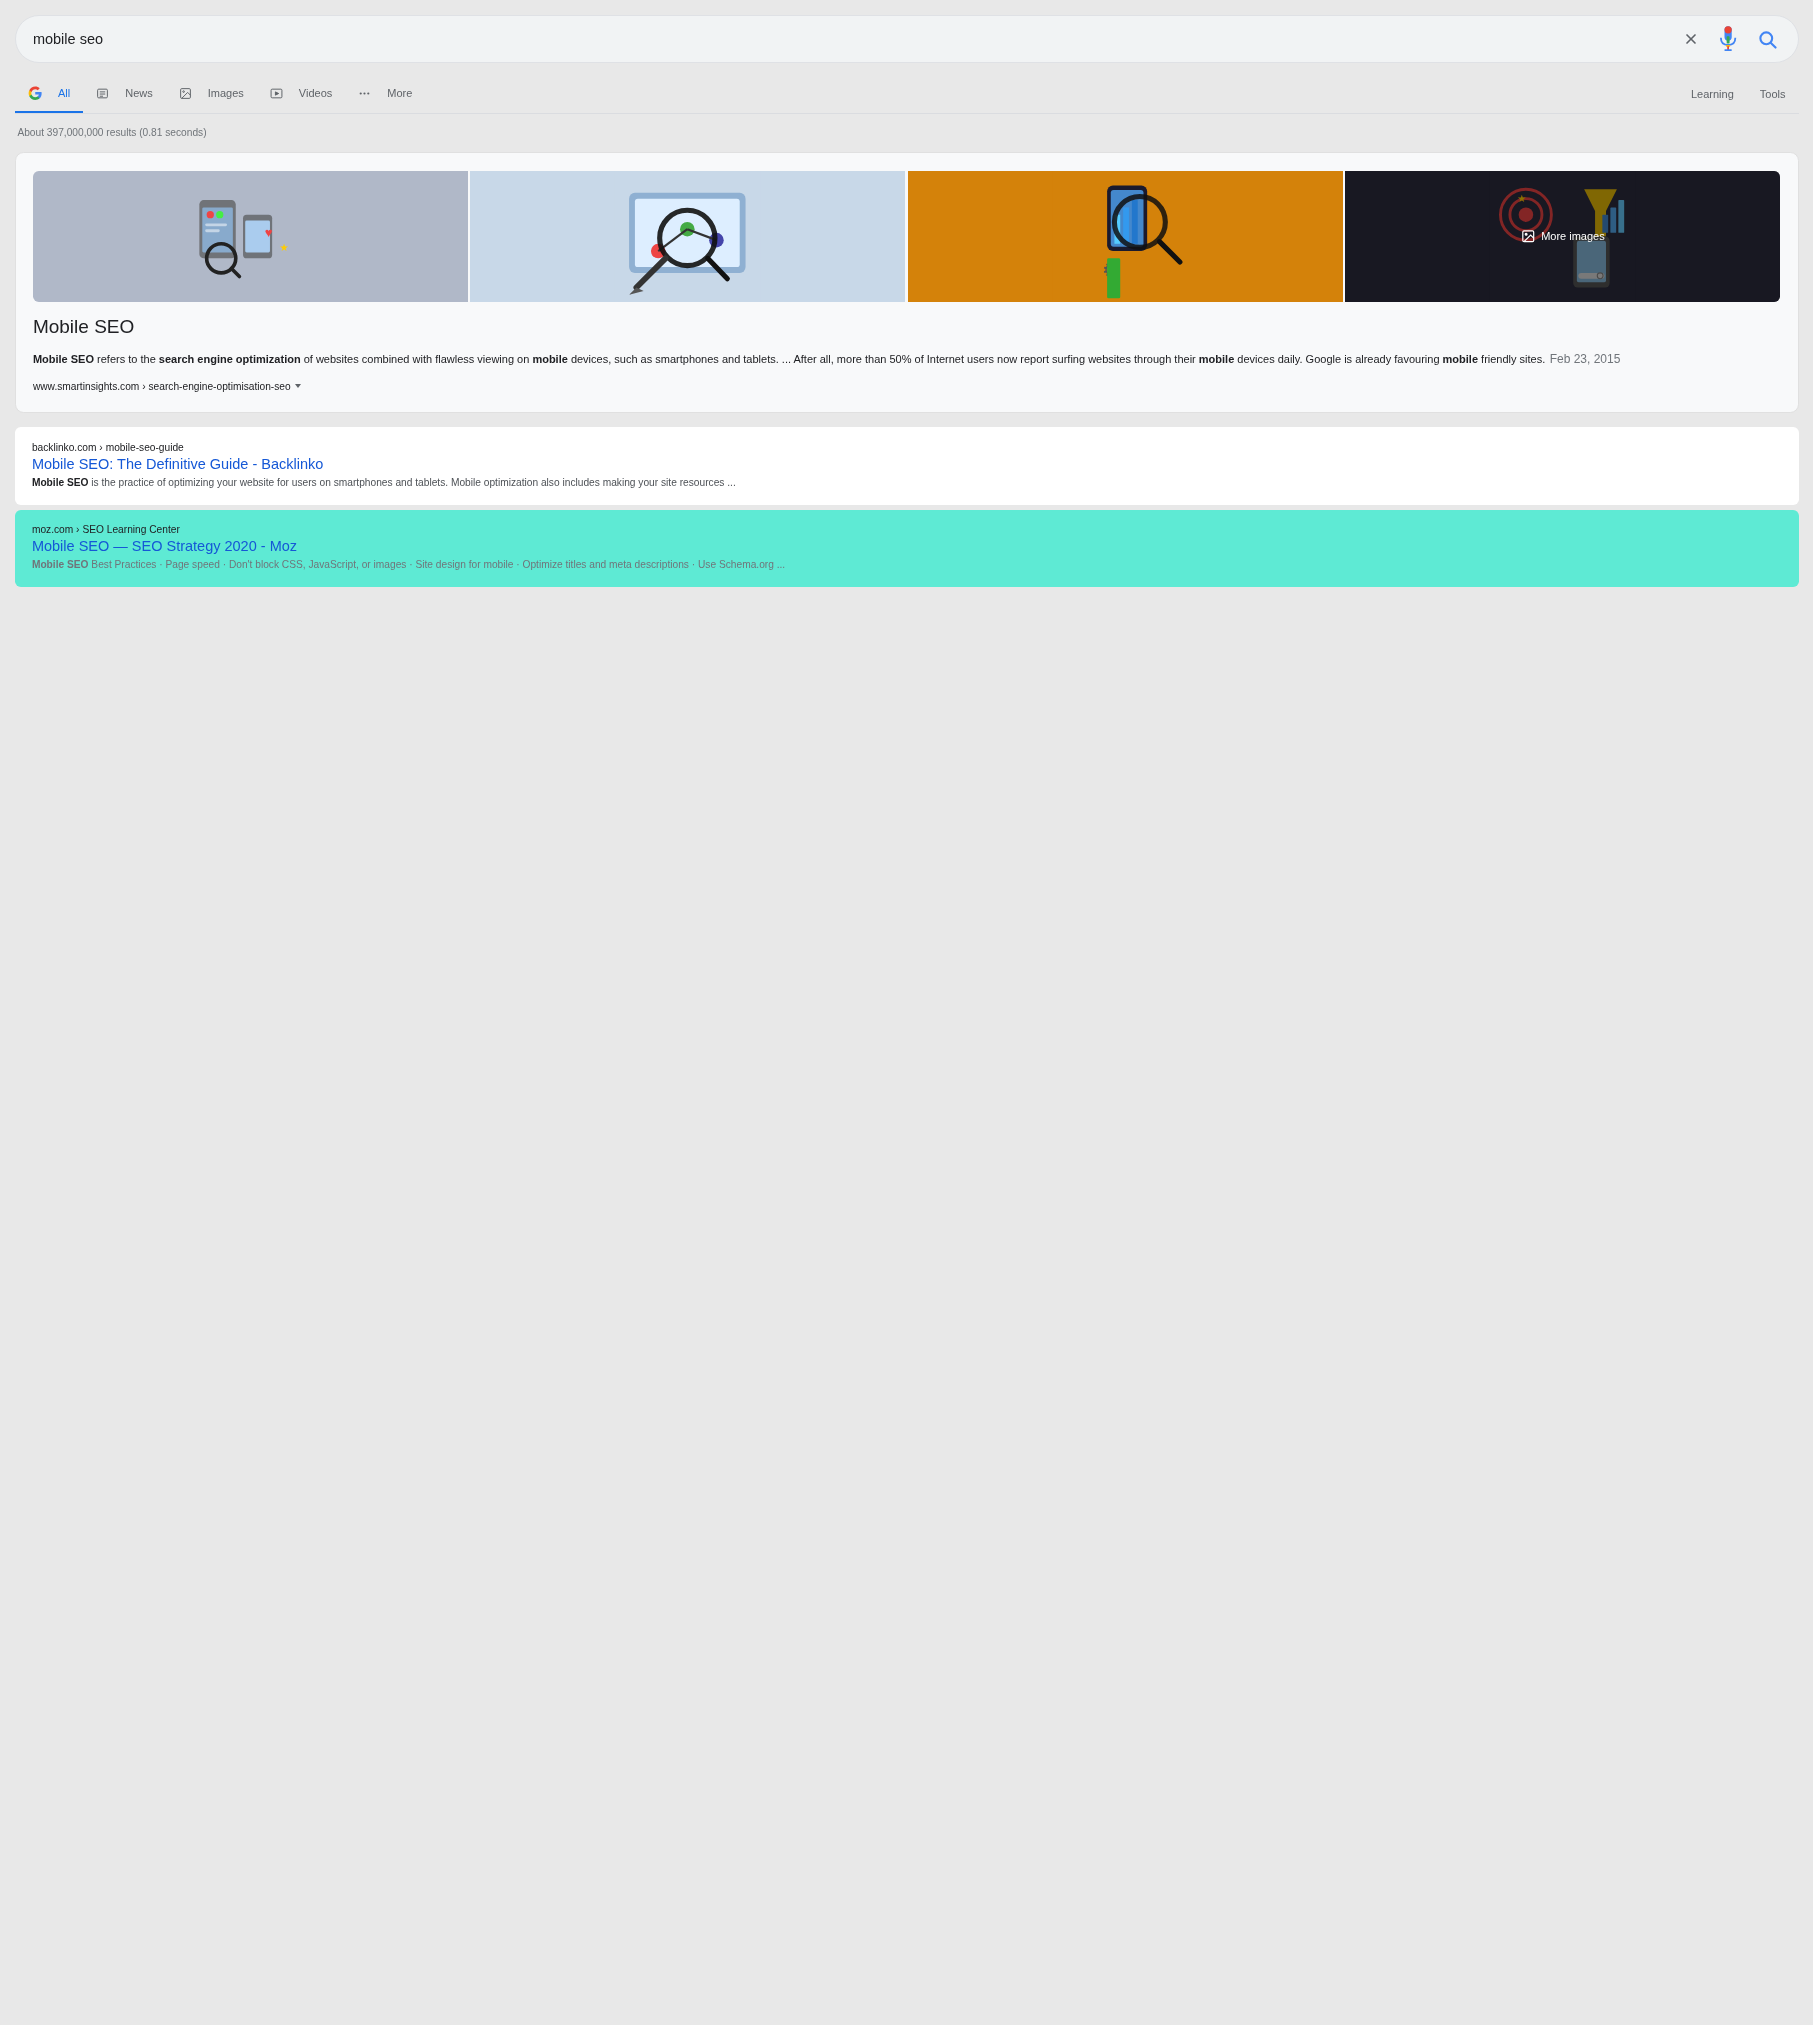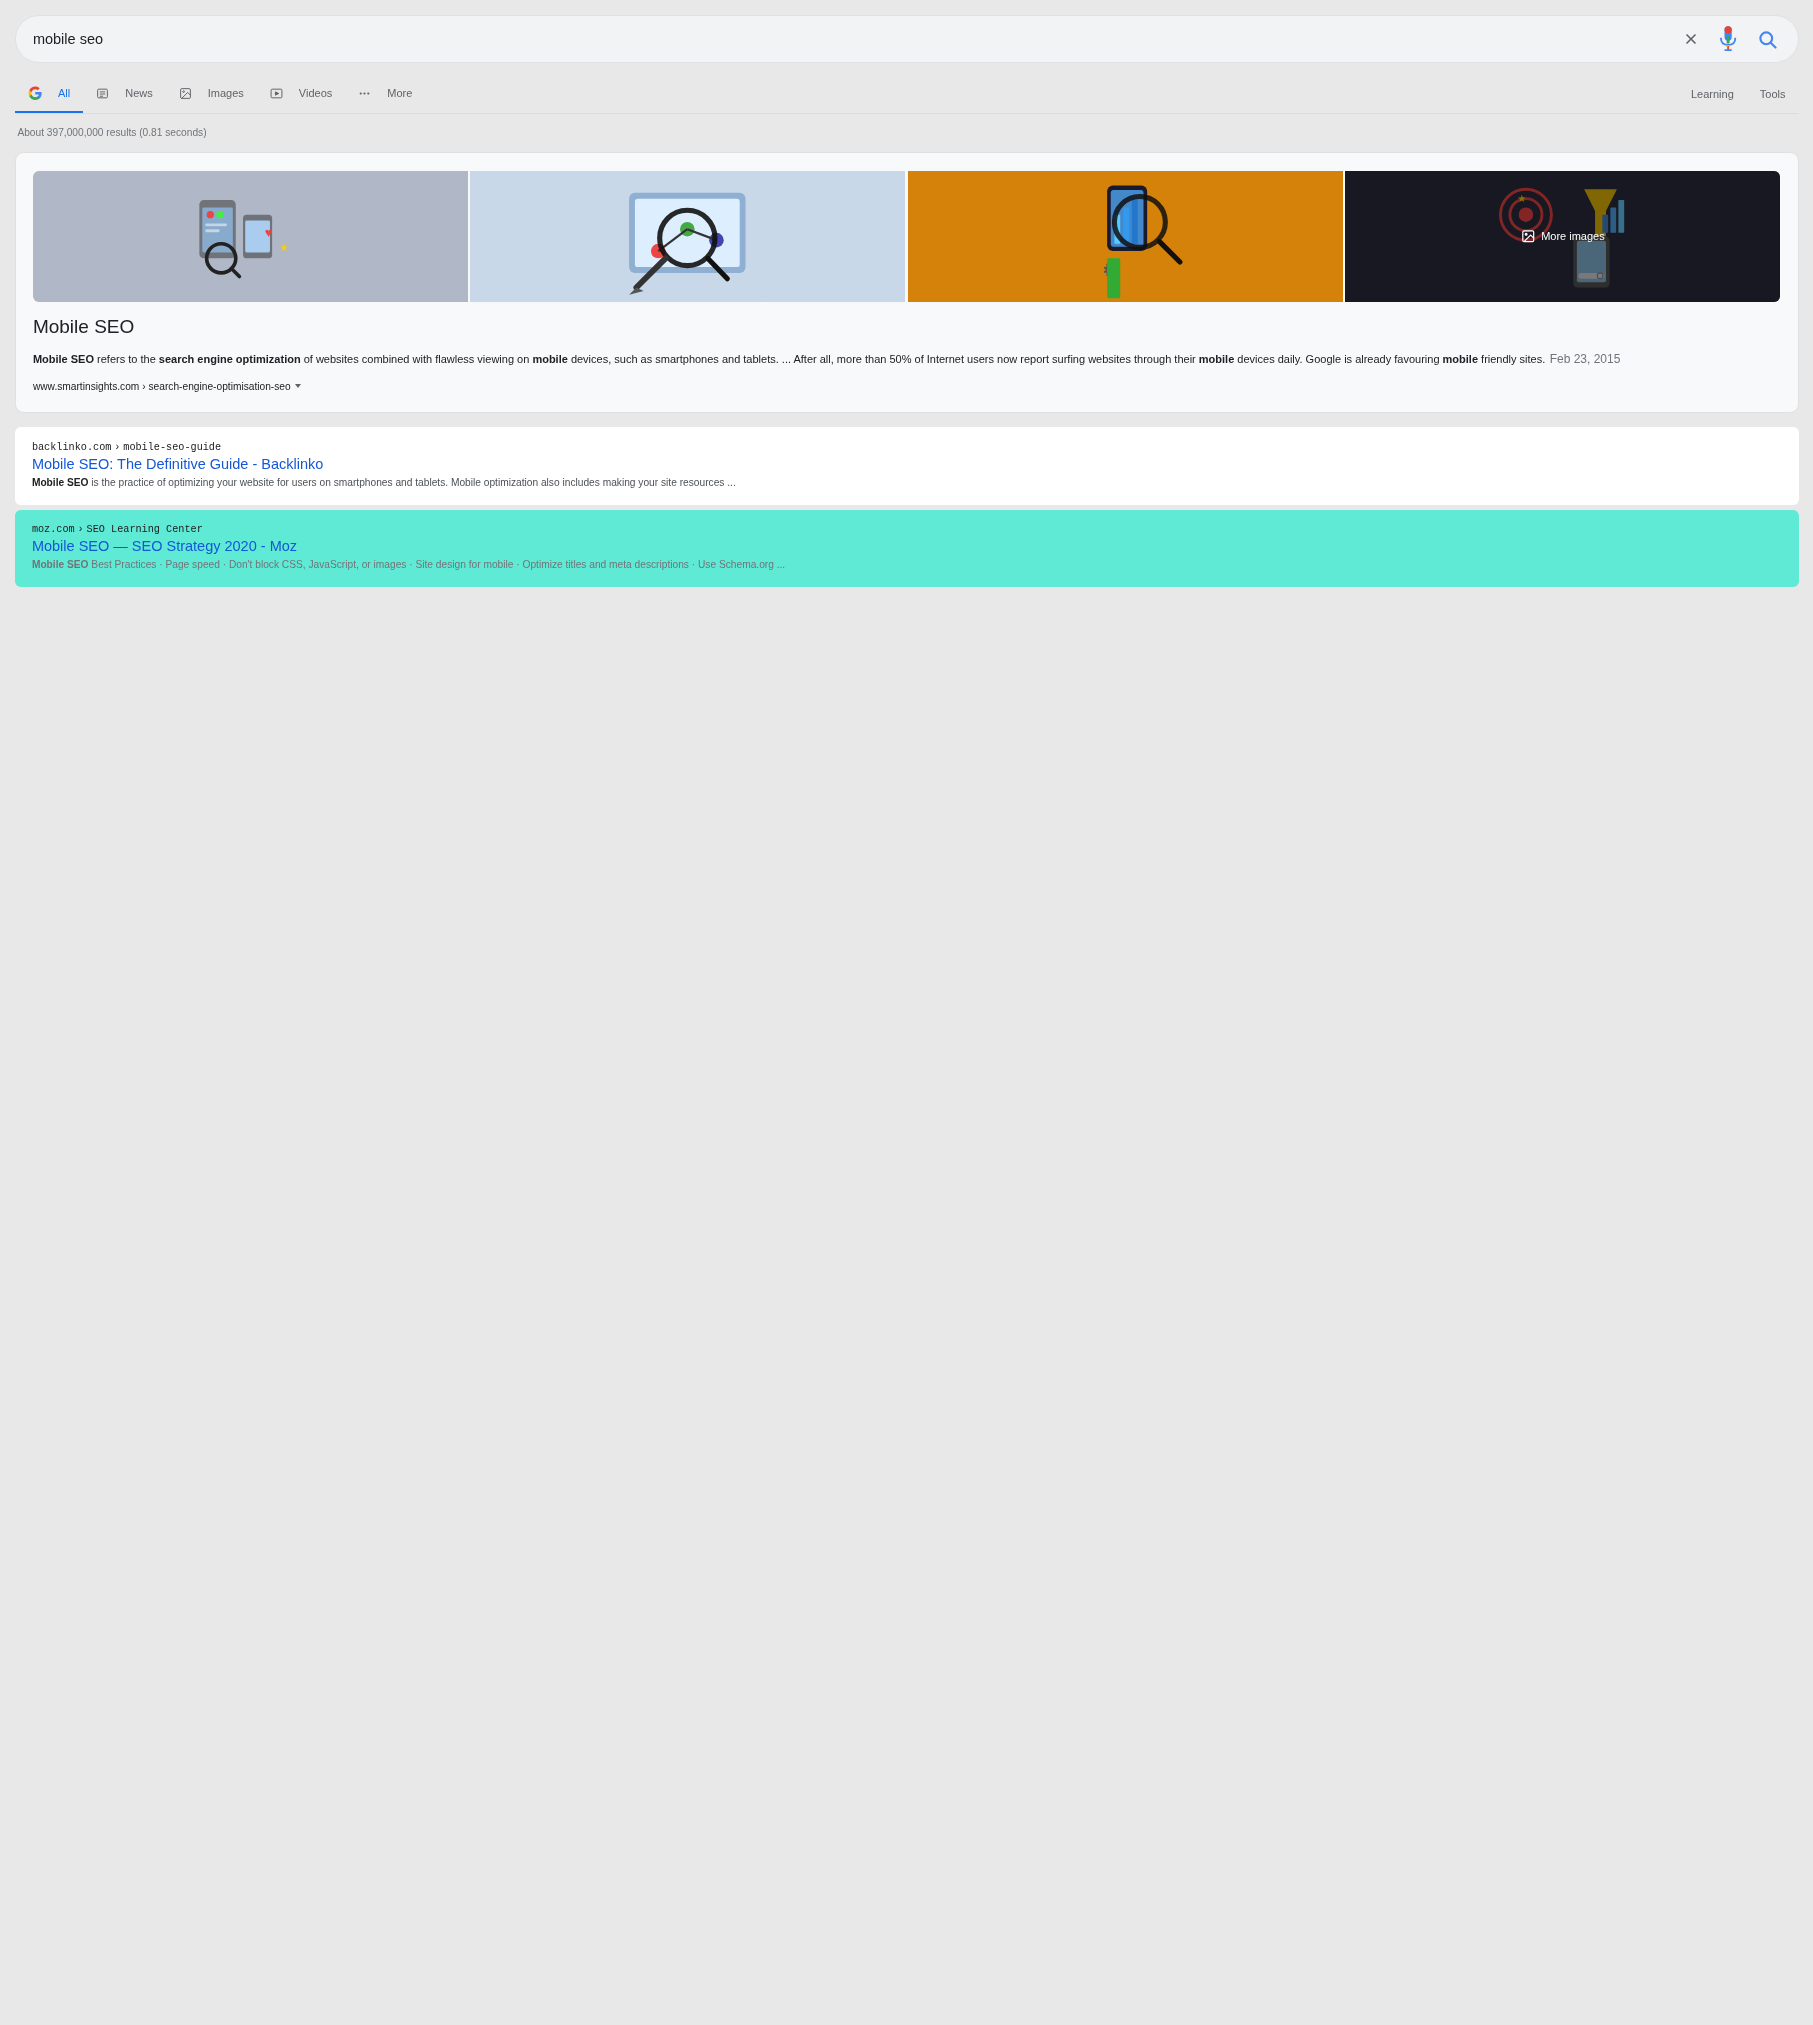--- a/index.html
+++ b/index.html
@@ -224,21 +224,20 @@
     .result-snippet strong { color: #202124; font-weight: 700; }
 
     
     .breadcrumb {
       font-size: 10.2px;
       color: #202124;
       display: flex;
       align-items: center;
       gap: 2.9px;
       margin-bottom: 2.9px;
-      font-family: Liberation Mono, monospace;
     }
 
     
     .moz-result {
       background: #5eead4;
       border-radius: 5.8px;
       padding: 14.5px 17.4px;
       margin-bottom: 5px;
     }
     .moz-snippet {

